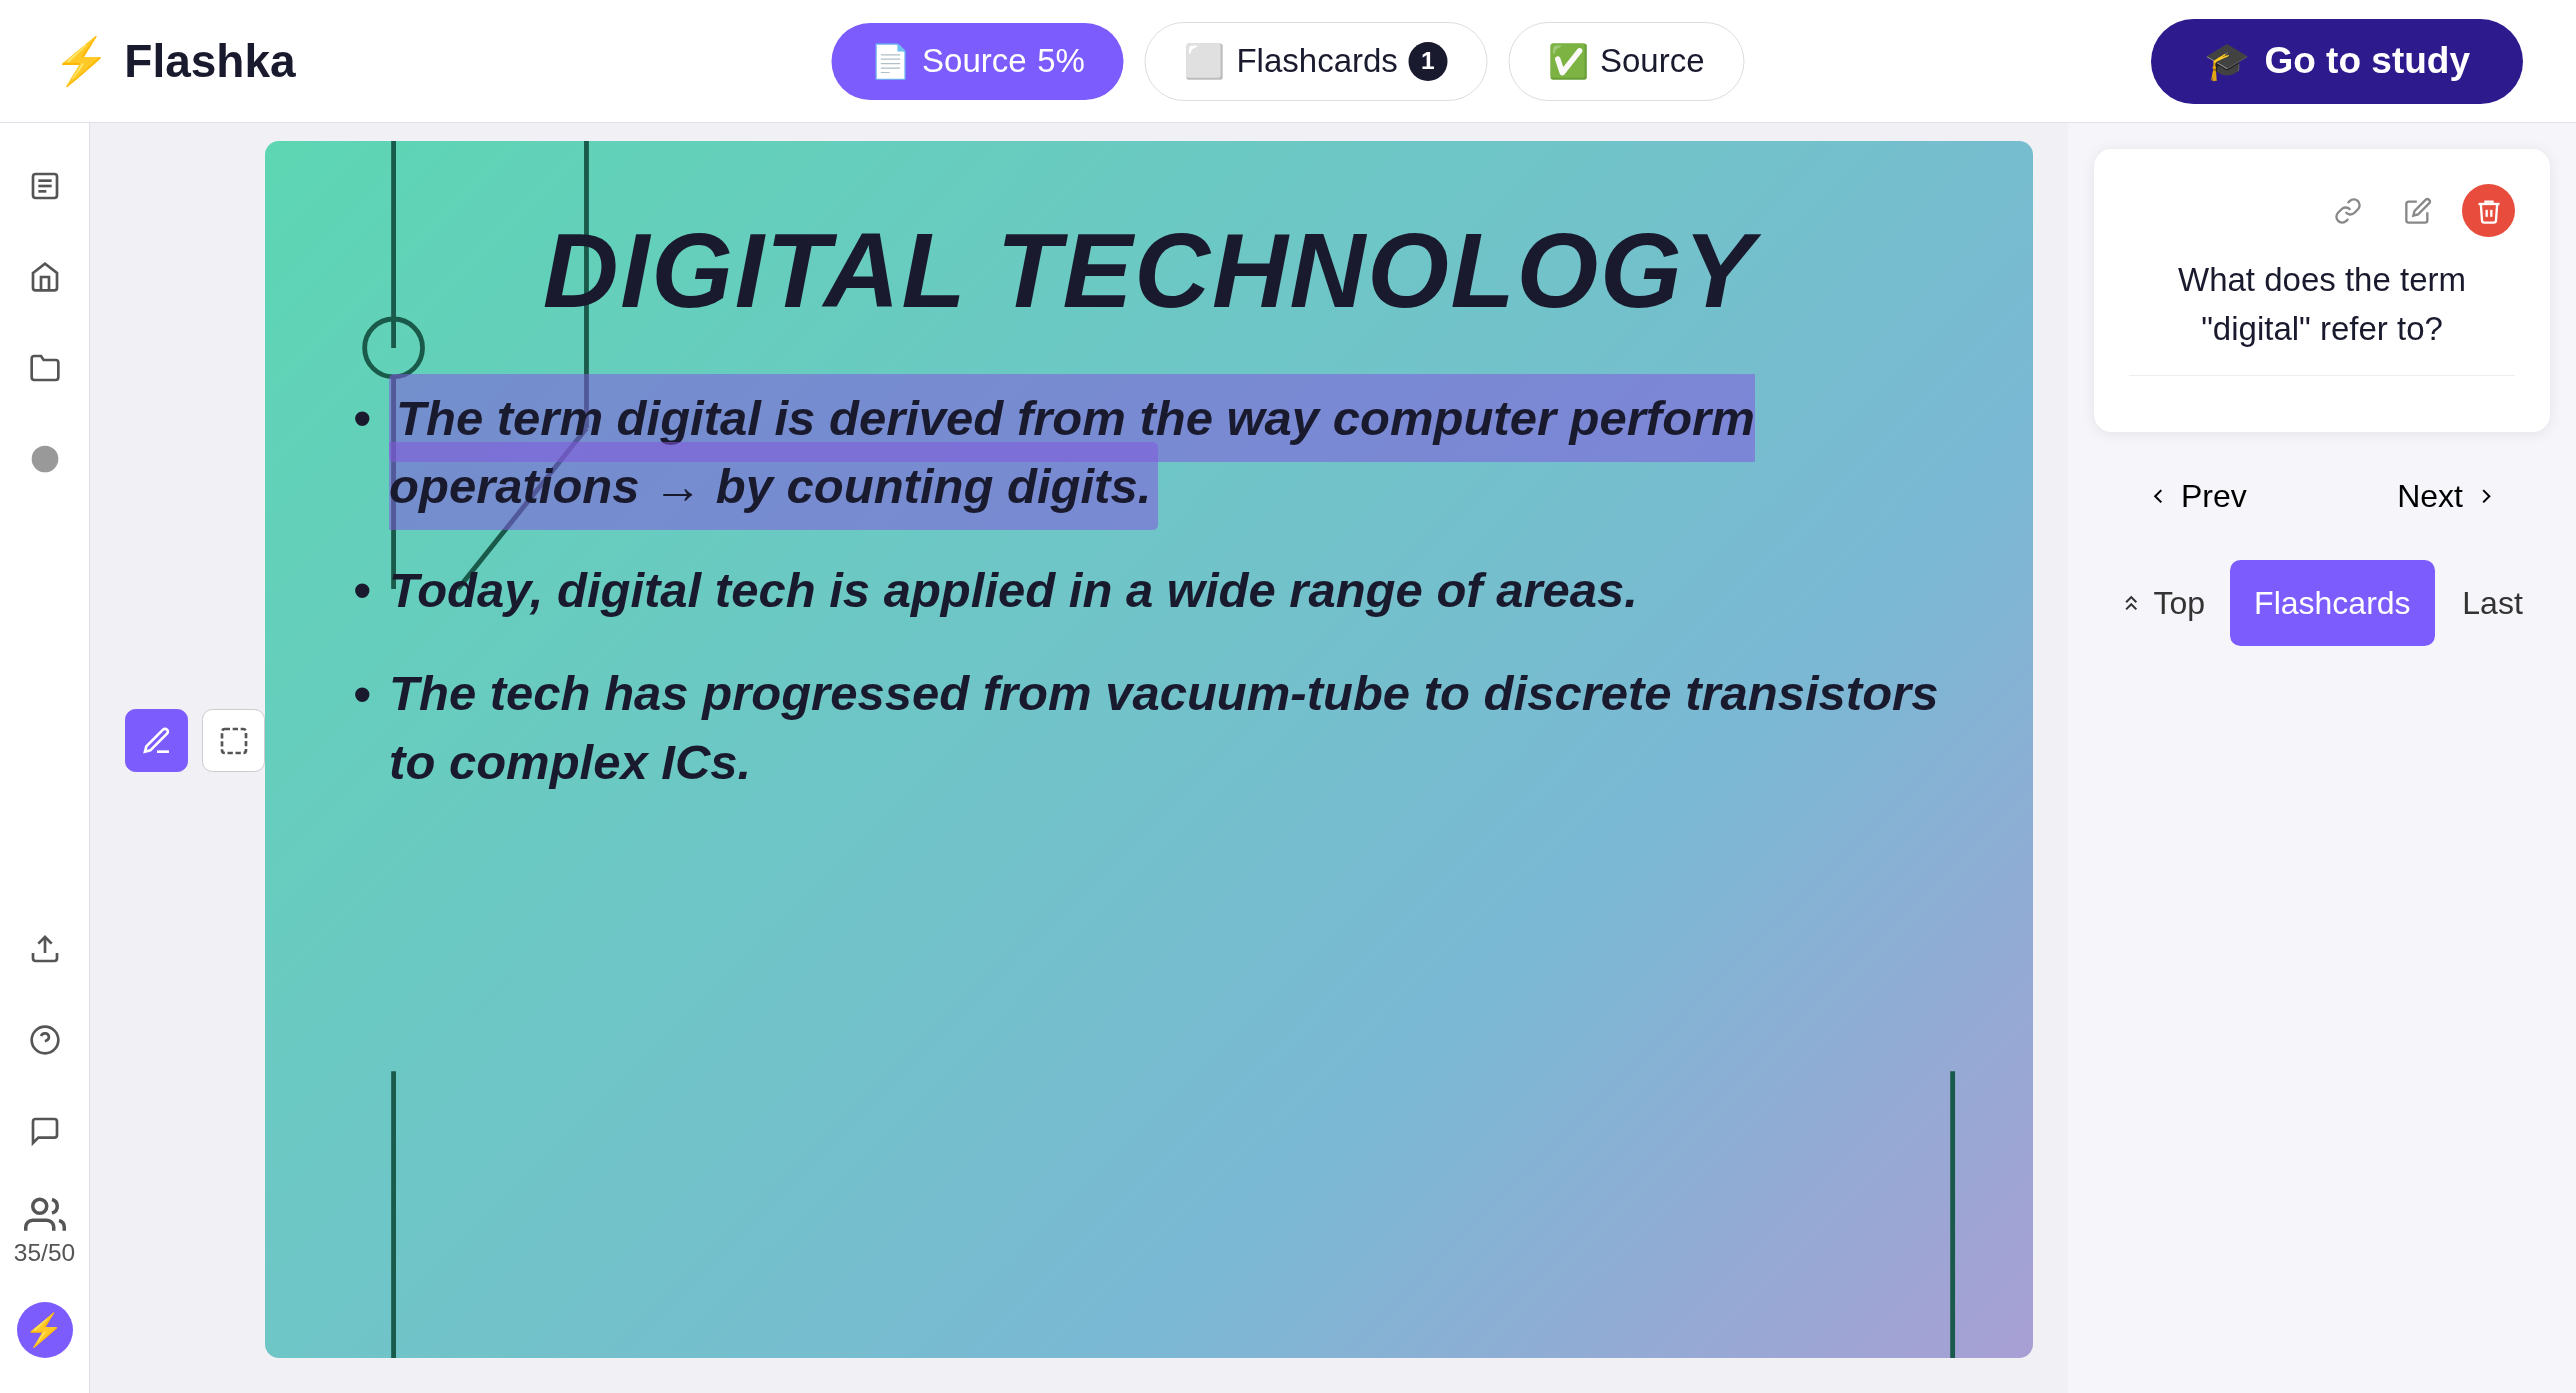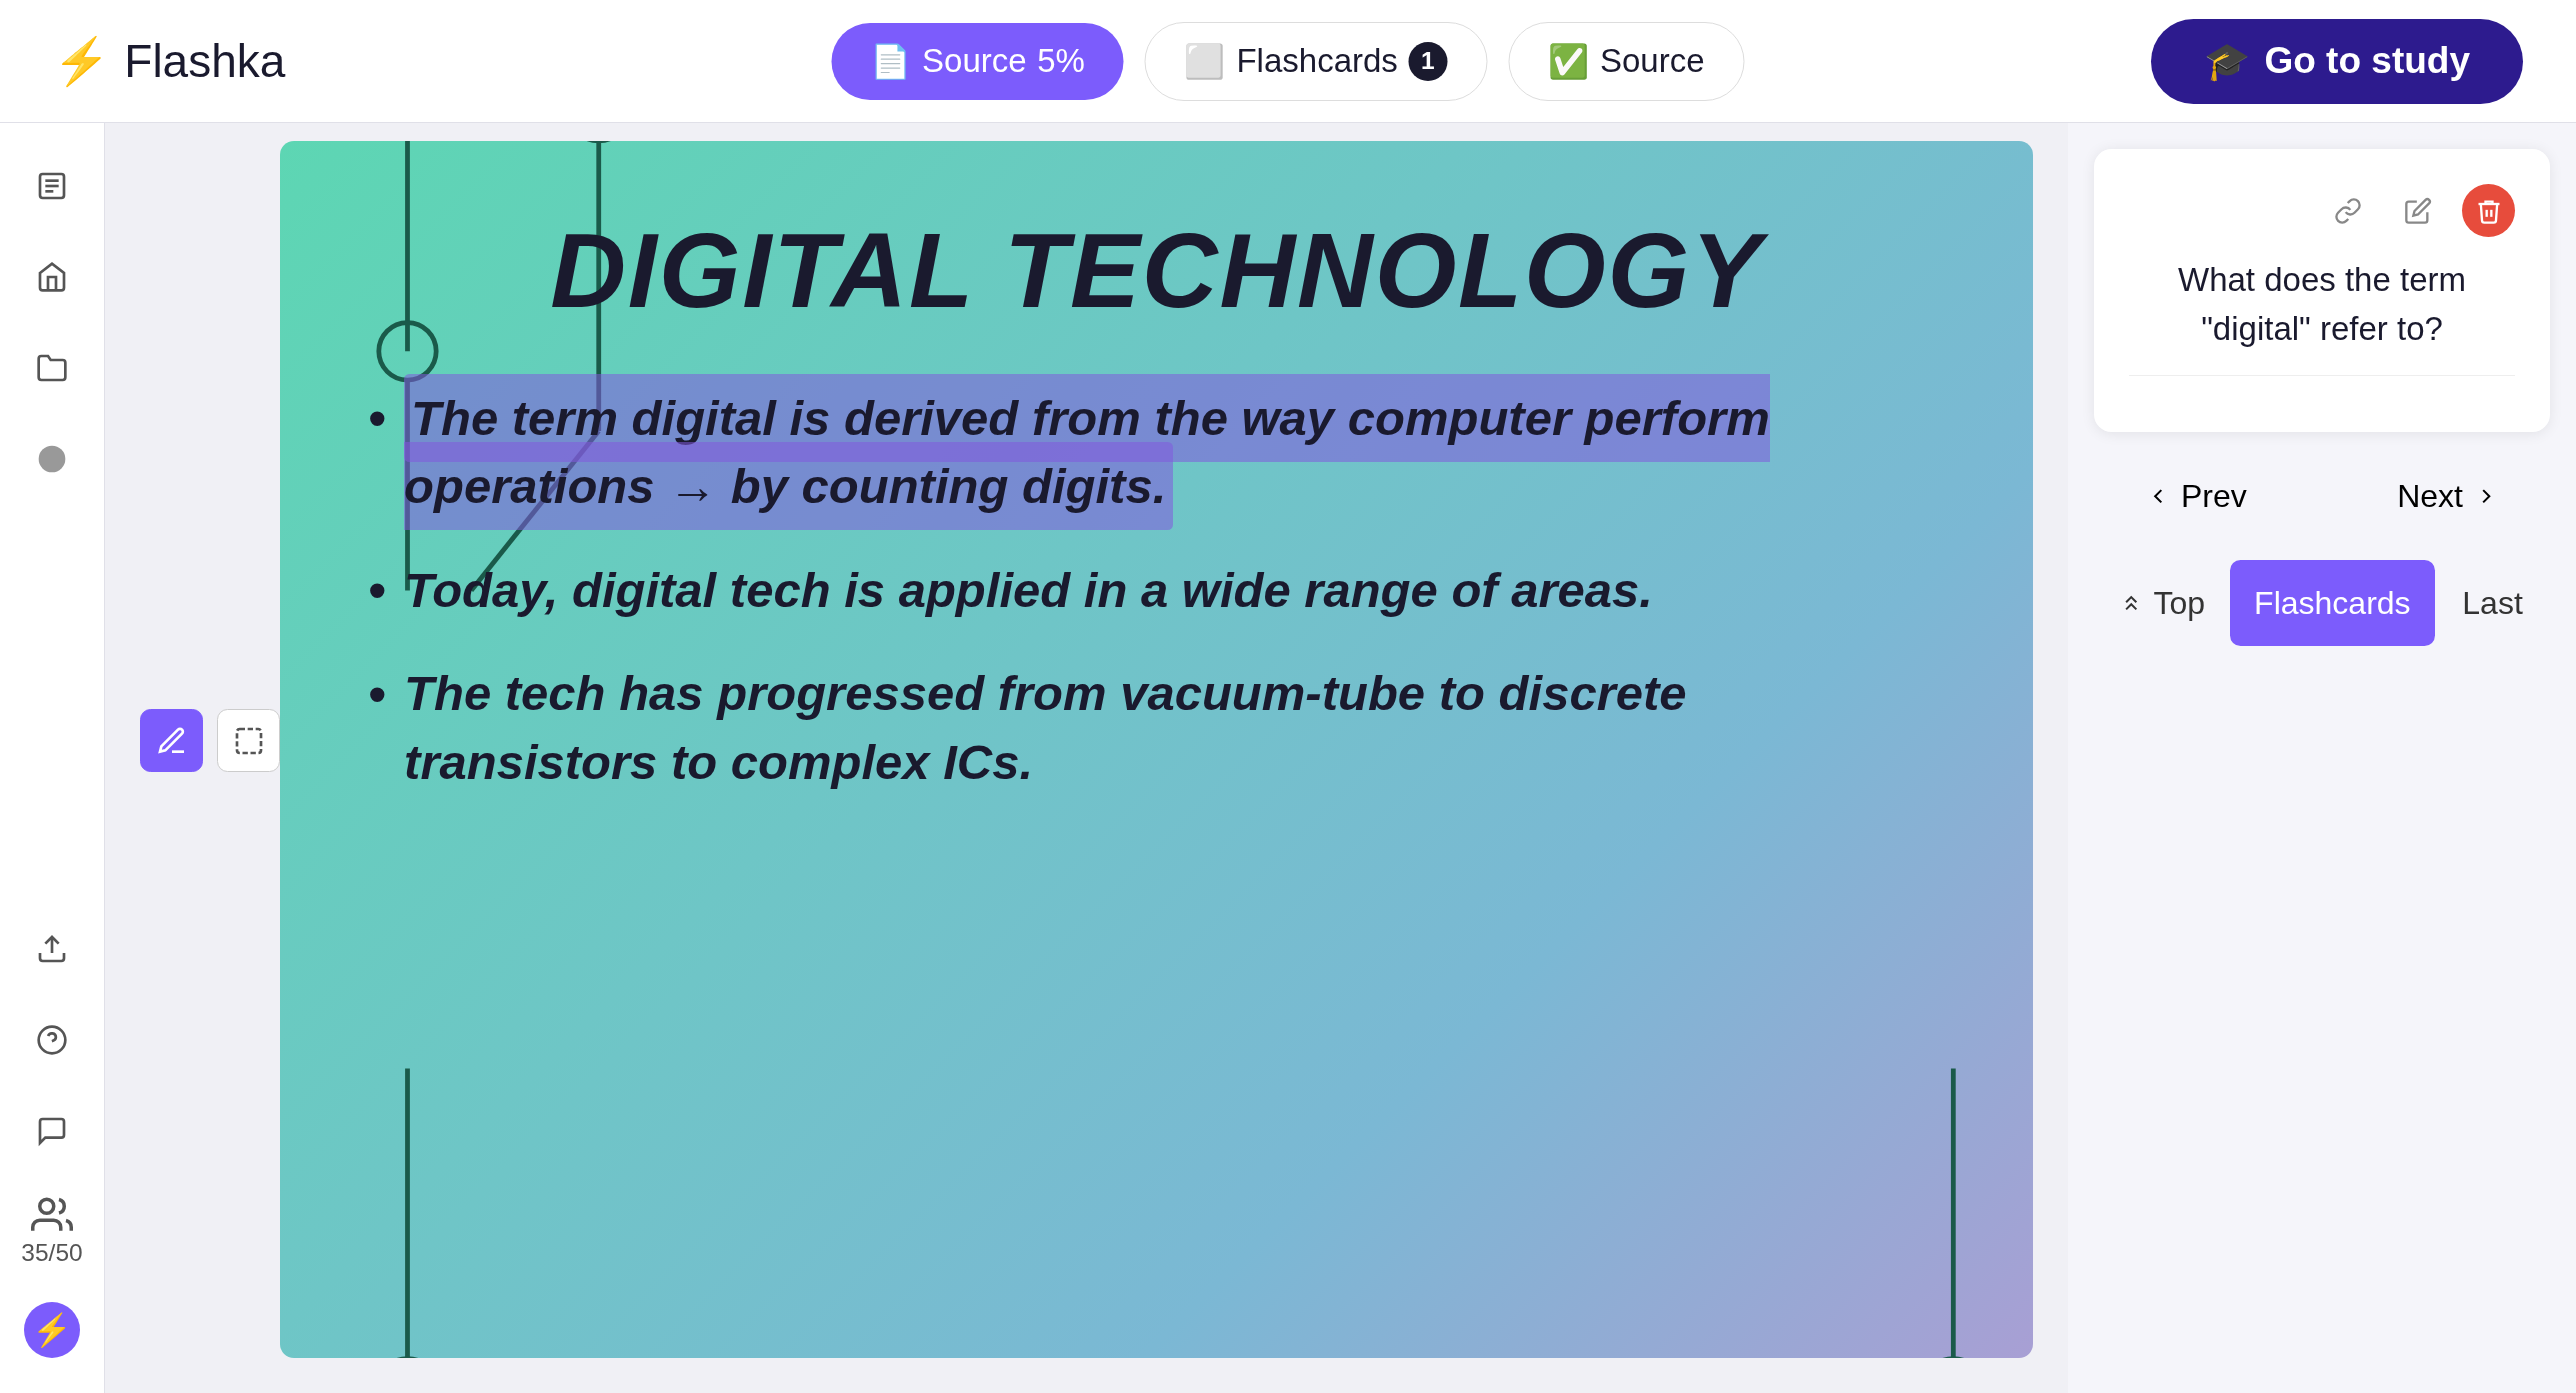--- a/index.html
+++ b/index.html
@@ -27,21 +27,21 @@
     .logo-area {
       display: flex;
       align-items: center;
       gap: 14px;
     }
     .logo-icon {
       font-size: 46px;
     }
     .logo-text {
       font-size: 46px;
-      font-weight: 400;
+      font-weight: 700;
       color: #1a1a2e;
     }
     .topbar-center {
       position: absolute;
       left: 50%;
       transform: translateX(-50%);
       display: flex;
       align-items: center;
       gap: 21px;
     }
@@ -114,21 +114,21 @@
 
     
     .main-layout {
       display: flex;
       flex: 1;
       overflow: hidden;
     }
 
     
     .sidebar {
-      width: 105px;
+      width: 90px;
       background: #fff;
       border-right: 0.9px solid #e0e0e8;
       display: flex;
       flex-direction: column;
       align-items: center;
       padding: 35px 0;
       gap: 35px;
     }
     .sidebar-icon {
       width: 56px;

